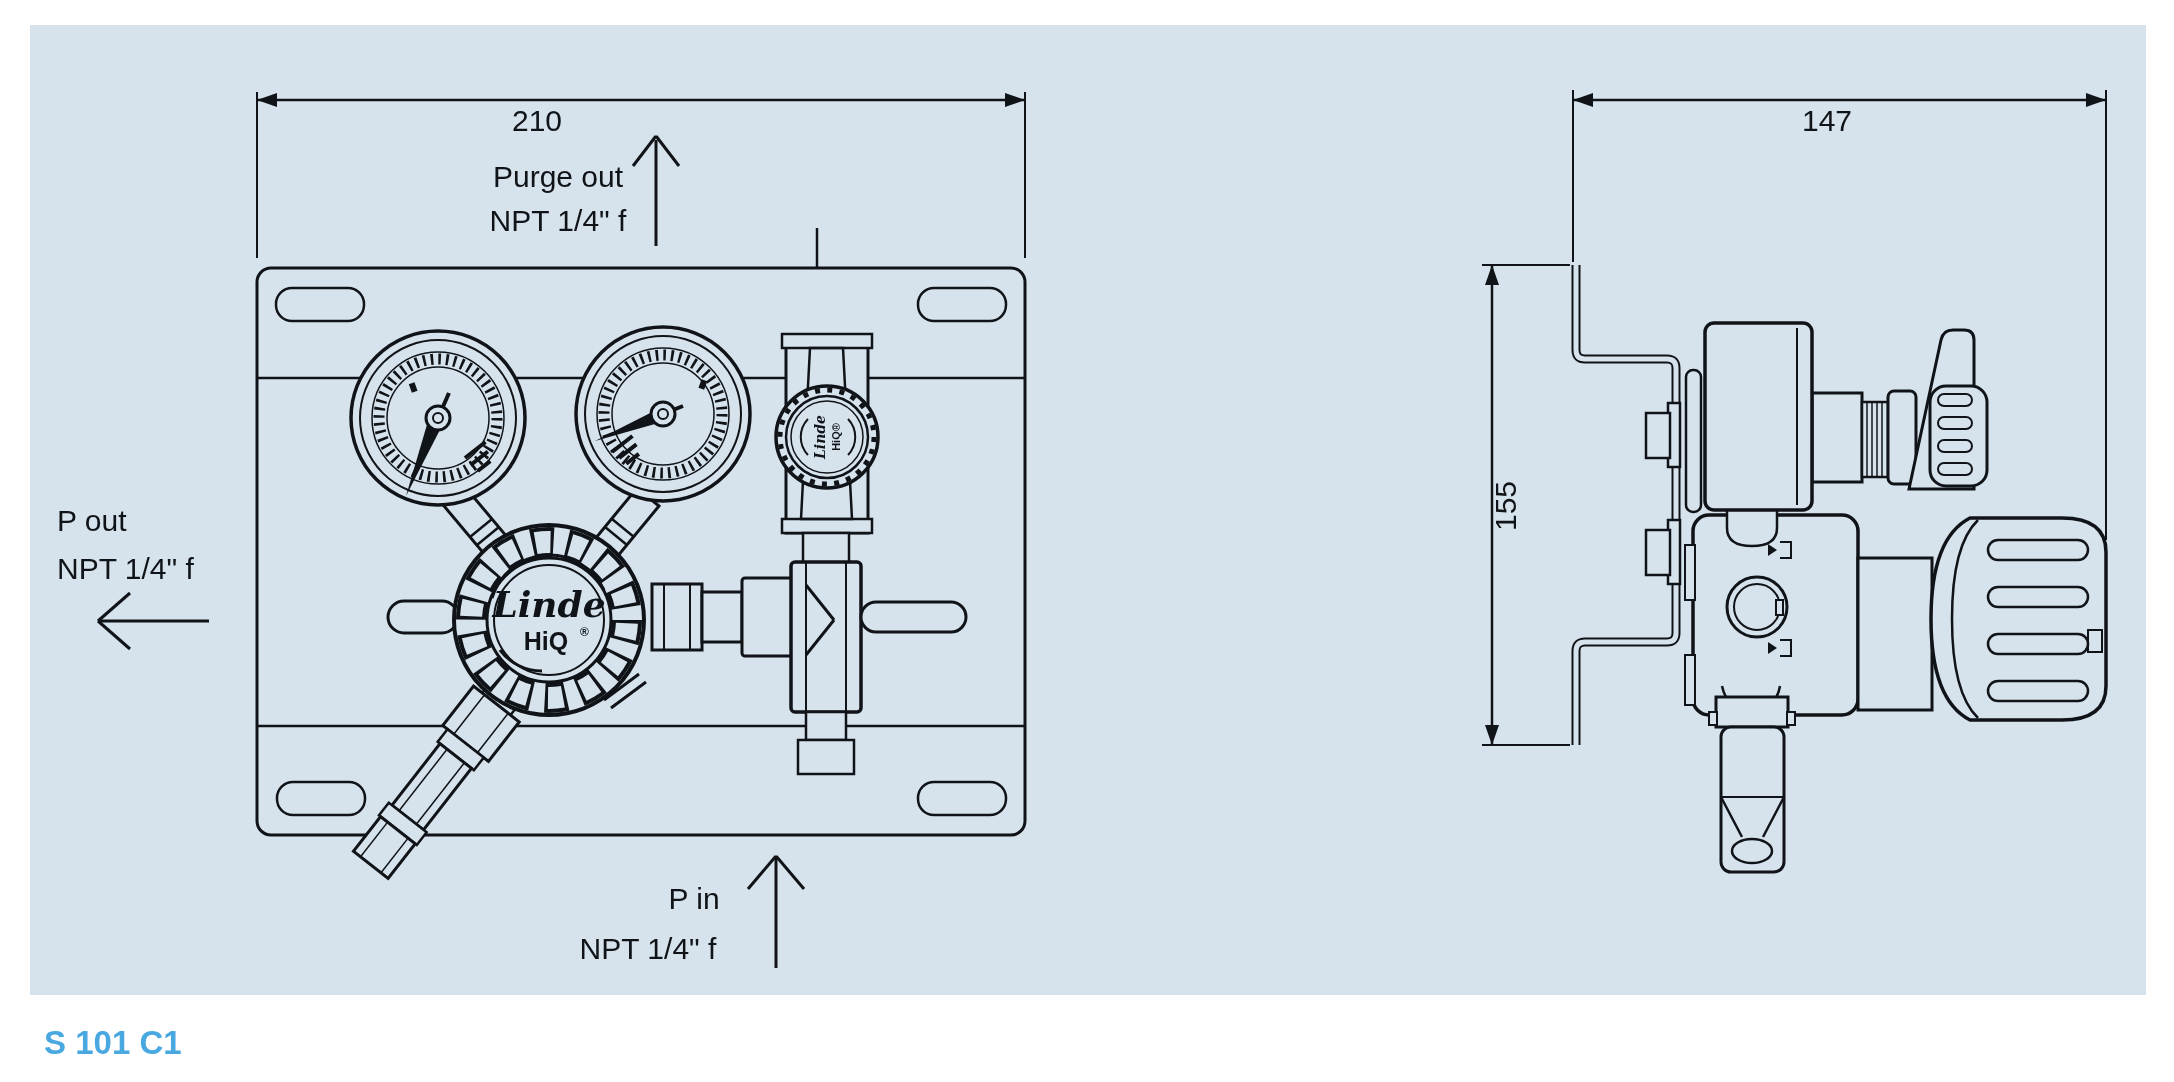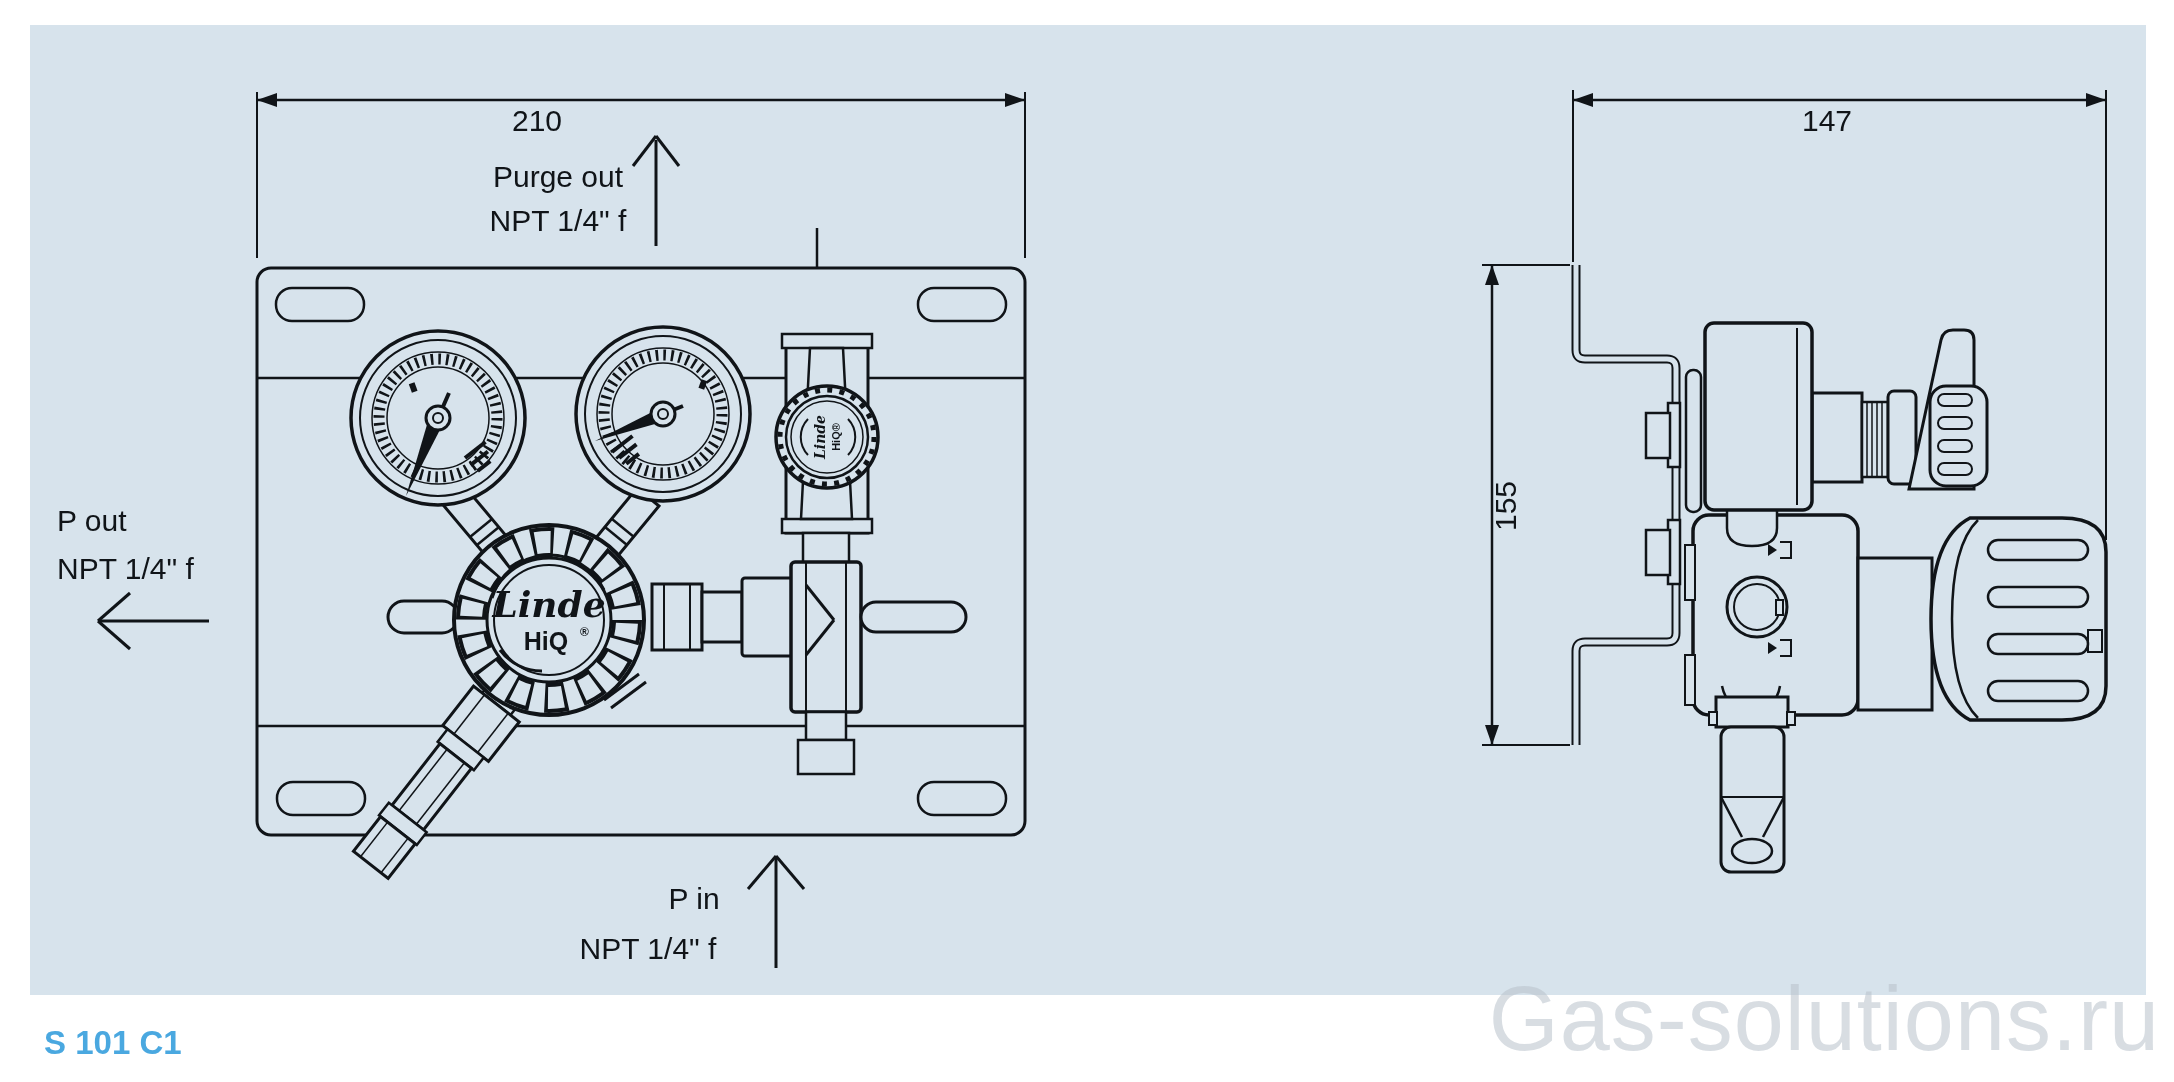--- a/index.html
+++ b/index.html
@@ -303,14 +303,13 @@
         <rect class="f s3" x="1721" y="727" width="63" height="145" rx="10"></rect>
         <line class="o s2" x1="1721" y1="797" x2="1784" y2="797"></line>
         <line class="o s25" x1="1721" y1="797" x2="1742" y2="837"></line>
         <line class="o s25" x1="1784" y1="797" x2="1763" y2="837"></line>
         <ellipse class="o s25" cx="1752" cy="851" rx="20" ry="12"></ellipse>
       </g>
     </g>
   </svg>
 
   <div id="code">S 101 C1</div>
-  <div id="watermark">Gas-solutions.ru</div>
 </div>
 
 </body></html>

